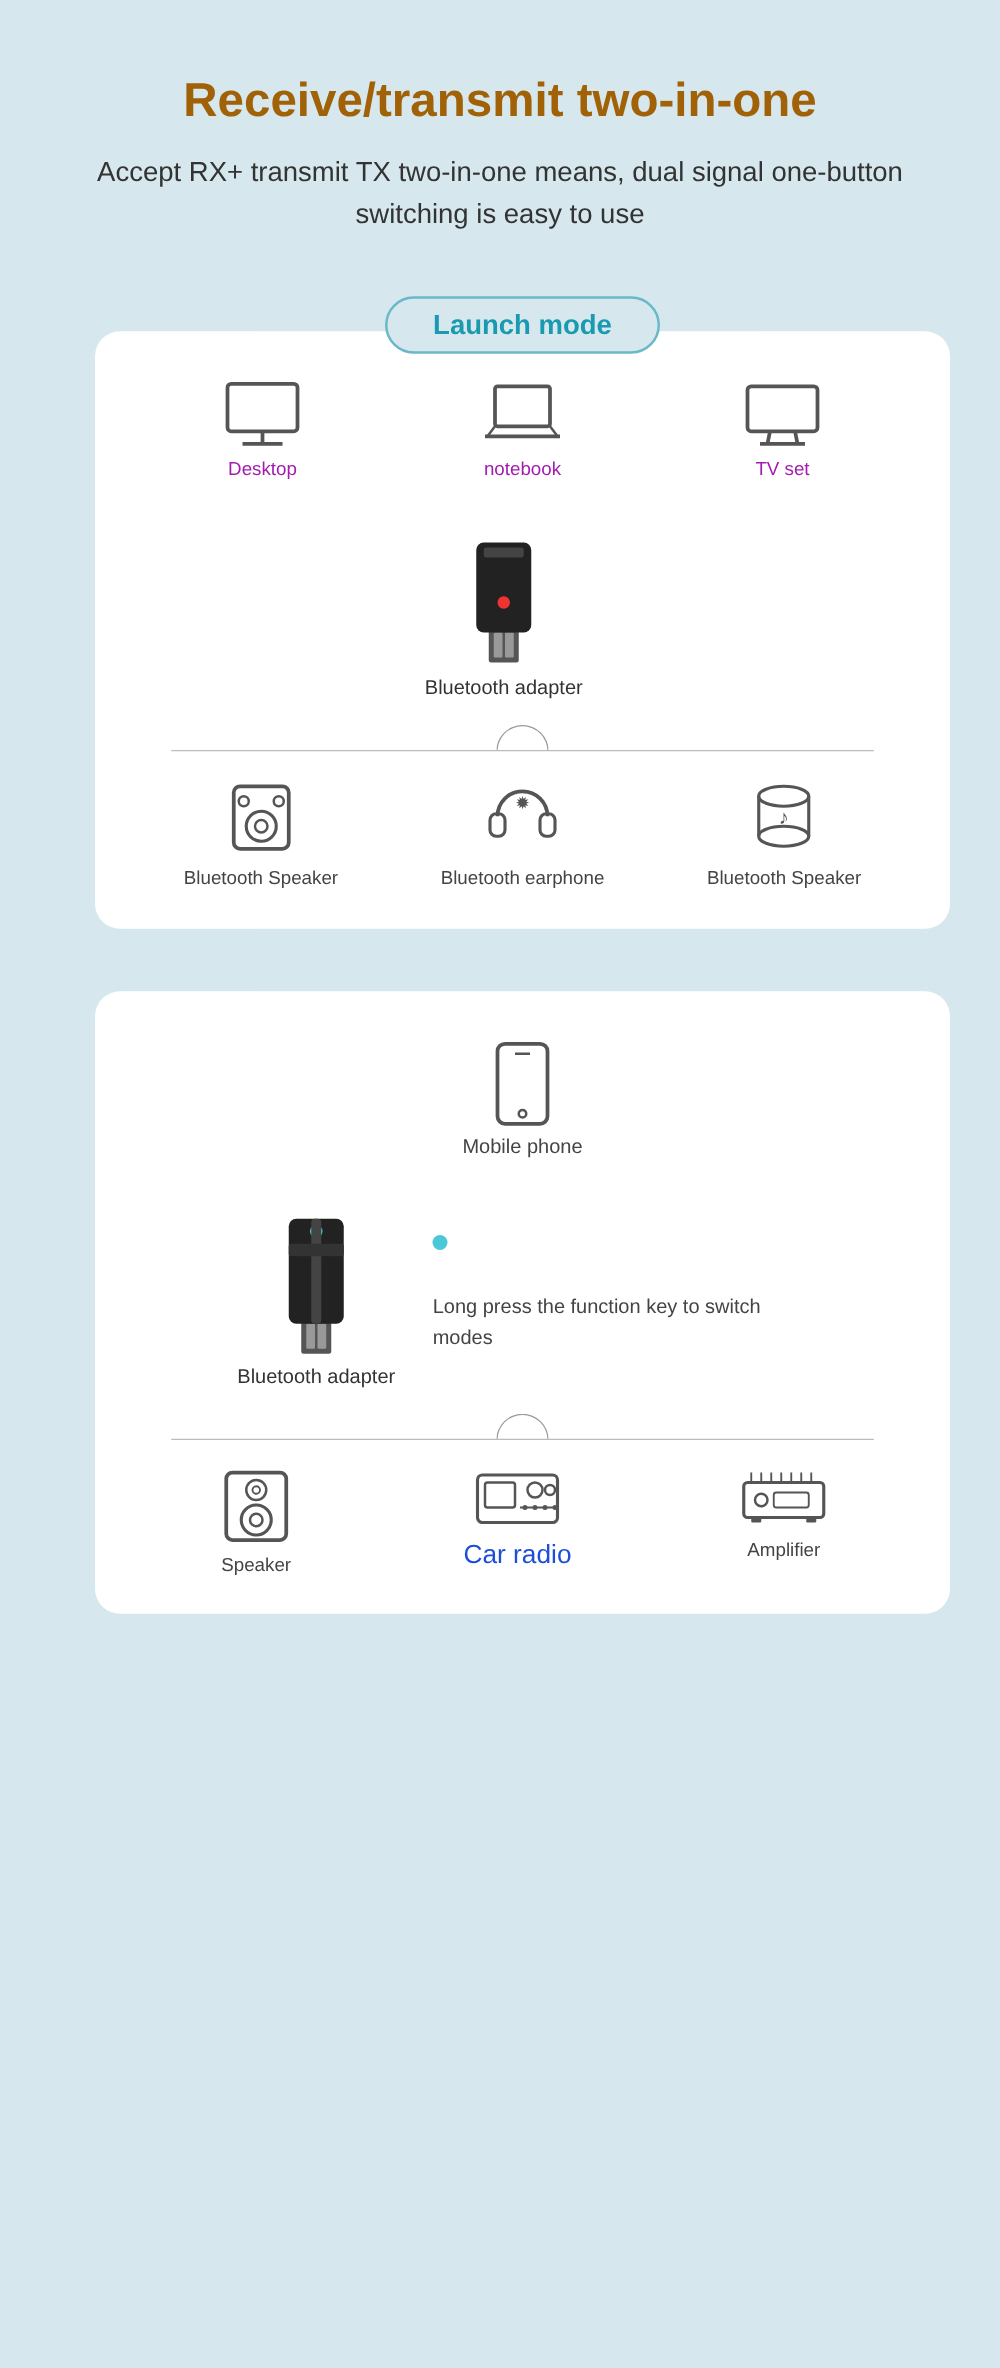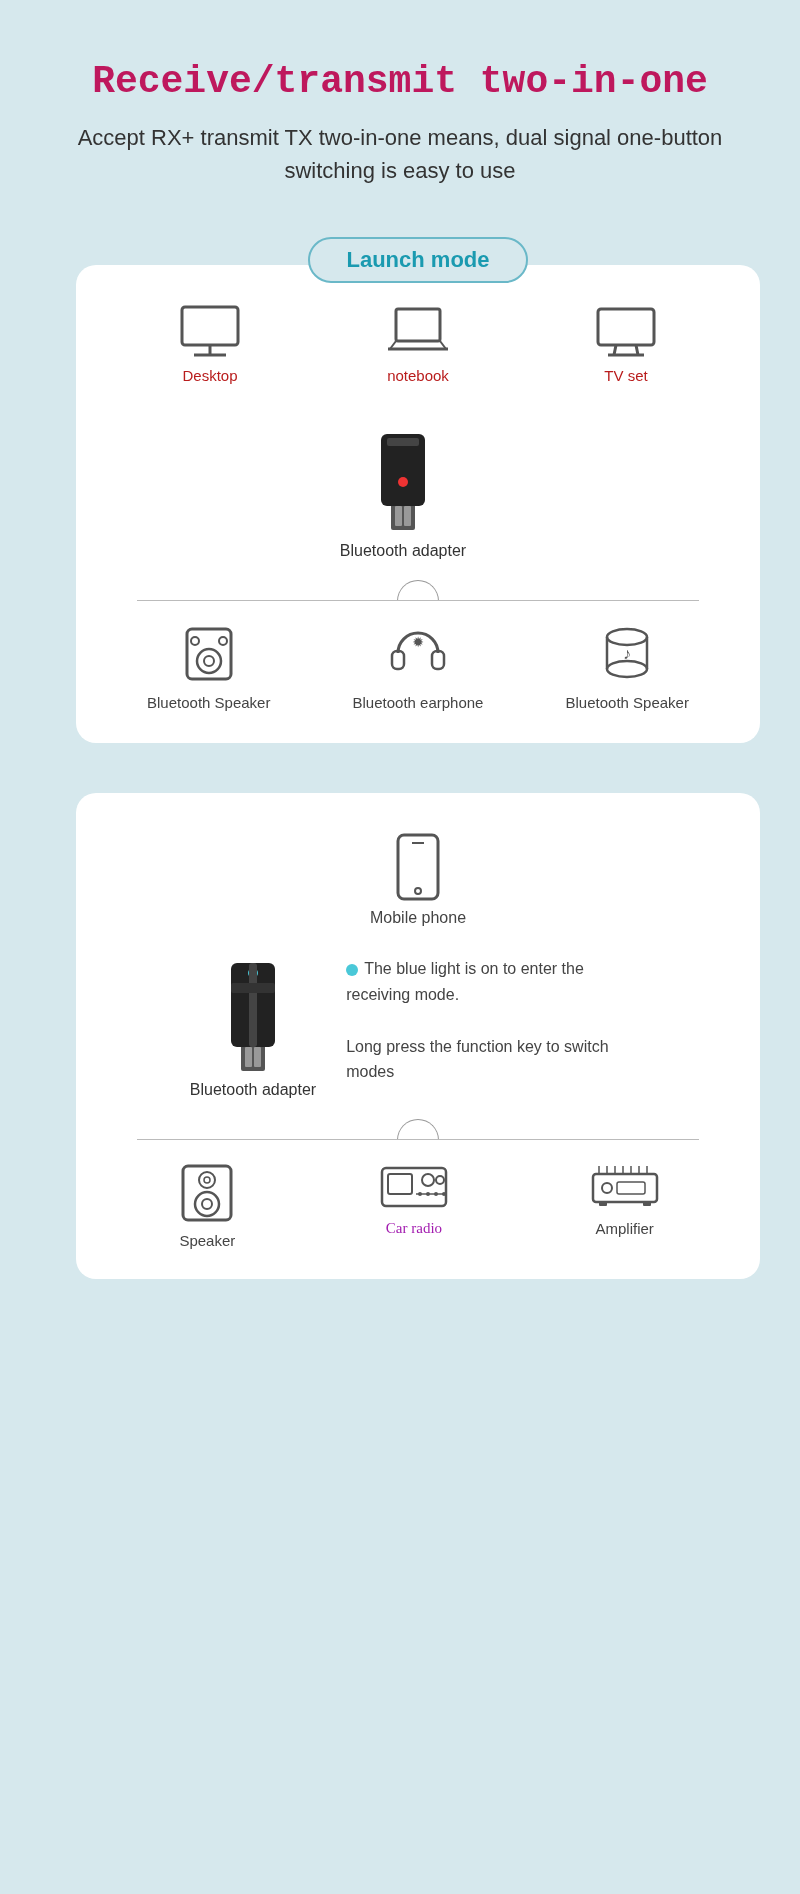--- a/index.html
+++ b/index.html
@@ -10,24 +10,23 @@
       min-height: 1894px;
       display: flex;
       flex-direction: column;
       align-items: center;
       padding: 60px 40px 60px;
     }
 
     .main-title {
       font-size: 38px;
       font-weight: 800;
-      color: #be185d;
+      color: #a16207;
       text-align: left;
       margin-bottom: 18px;
-      font-family: Liberation Mono, monospace;
     }
 
     .subtitle {
       font-size: 22px;
       color: #333;
       text-align: center;
       line-height: 1.5;
       margin-bottom: 50px;
       padding: 0 20px;
     }
@@ -74,21 +73,21 @@
 
     .icon-item {
       display: flex;
       flex-direction: column;
       align-items: center;
       gap: 8px;
     }
 
     .icon-item span {
       font-size: 15px;
-      color: #b91c1c;
+      color: #a21caf;
       text-align: center;
     }
 
     .center-row {
       display: flex;
       align-items: center;
       justify-content: center;
       gap: 30px;
       margin-bottom: 20px;
     }
@@ -290,21 +289,21 @@
         </svg>
         <span style="text-align:center;font-size:15px;color:#444;line-height:1.3;">Bluetooth Speaker</span>
       </div>
     </div>
   </div>
 </div>
 
 <div class="mode-section">
   <div class="mode-box">
 
-    <div style="display:flex; flex-direction:column; align-items:center; margin-bottom:16px;">
+    <div style="display:flex; flex-direction:column; align-items:center; margin-bottom:28px;">
       <svg width="52" height="68" viewBox="0 0 52 68">
         <rect x="6" y="2" width="40" height="64" rx="6" fill="none" stroke="#555" stroke-width="3"></rect>
         <line x1="20" y1="10" x2="32" y2="10" stroke="#555" stroke-width="2"></line>
         <circle cx="26" cy="58" r="3" fill="none" stroke="#555" stroke-width="2"></circle>
       </svg>
       <span style="font-size:16px;color:#444;margin-top:8px;">Mobile phone</span>
     </div>
 
     <div class="center-row">
       <div class="adapter-section">
@@ -319,21 +318,21 @@
 
           <circle cx="40" cy="30" r="5" fill="#4ac8d8"></circle>
 
           <rect x="36" y="20" width="8" height="84" rx="3" fill="#444"></rect>
 
           <rect x="18" y="40" width="44" height="10" rx="2" fill="#333"></rect>
         </svg>
         <span class="adapter-label">Bluetooth adapter</span>
       </div>
       <div class="info-text">
-        <p><span class="blue-dot"></span><span>The blue light is on to enter the receiving mode.</span></p>
+        <p><span class="blue-dot"></span></p>
         <p style="margin-top:26px;">Long press the function key to switch modes</p>
       </div>
     </div>
 
     <div class="arc-indicator"></div>
 
     <div class="bottom-icons-row">
 
       <div class="icon-item">
         <svg width="64" height="64" viewBox="0 0 64 64">
@@ -357,21 +356,21 @@
           <circle cx="50" cy="20" r="6" fill="none" stroke="#555" stroke-width="2"></circle>
 
           <circle cx="62" cy="20" r="4" fill="none" stroke="#555" stroke-width="2"></circle>
 
           <line x1="38" y1="34" x2="66" y2="34" stroke="#555" stroke-width="1.5"></line>
           <circle cx="42" cy="34" r="2" fill="#555"></circle>
           <circle cx="50" cy="34" r="2" fill="#555"></circle>
           <circle cx="58" cy="34" r="2" fill="#555"></circle>
           <circle cx="66" cy="34" r="2" fill="#555"></circle>
         </svg>
-        <span style="font-size:15px;color:#a21caf;font-family:Liberation Serif, serif;">Car radio</span>
+        <span style="font-size:21px;color:#1d4ed8;">Car radio</span>
       </div>
 
       <div class="icon-item">
         <svg width="72" height="52" viewBox="0 0 72 52">
 
           <rect x="4" y="14" width="64" height="28" rx="3" fill="none" stroke="#555" stroke-width="2.5"></rect>
 
           <line x1="10" y1="14" x2="10" y2="6" stroke="#555" stroke-width="1.5"></line>
           <line x1="18" y1="14" x2="18" y2="6" stroke="#555" stroke-width="1.5"></line>
           <line x1="26" y1="14" x2="26" y2="6" stroke="#555" stroke-width="1.5"></line>

